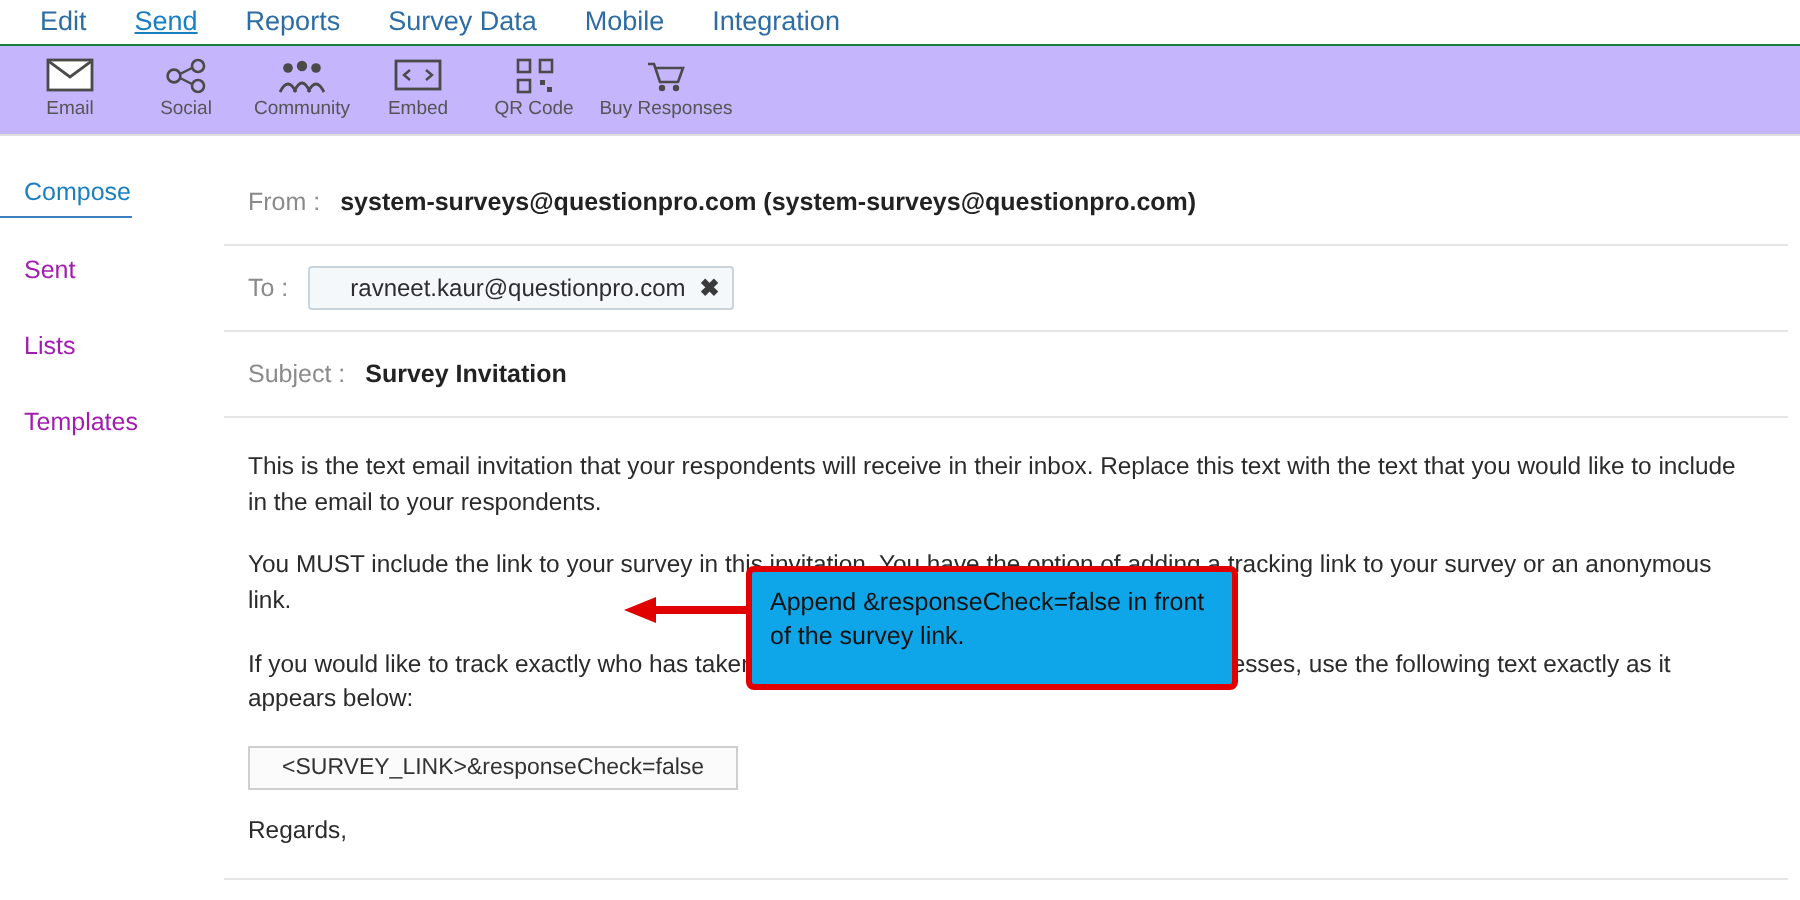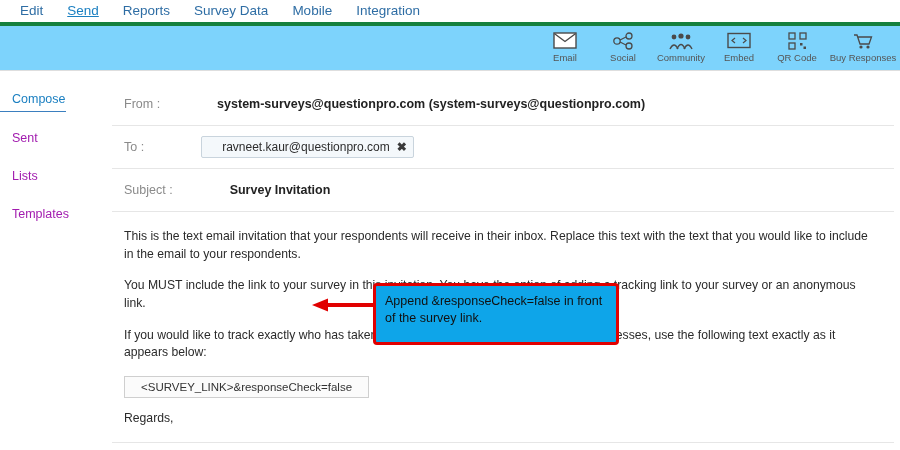--- a/index.html
+++ b/index.html
@@ -16,21 +16,21 @@
     overflow: hidden;
     position: relative;
   }
 
   
   .menubar {
     display: flex;
     align-items: center;
     height: 22px;
     padding: 0 0 0 8px;
-    border-bottom: 4px solid #15803d;
+    border-bottom: 1px solid #15803d;
     background: #ffffff;
   }
   .menu-item {
     font-size: 13.5px;
     color: #2e6da4;
     padding: 0 12px;
     line-height: 20px;
     white-space: nowrap;
     cursor: pointer;
   }
@@ -40,22 +40,21 @@
   }
 
   
   .toolbar {
     display: flex;
     align-items: flex-start;
     height: 42px;
     border-bottom: 1px solid #dedede;
     padding-left: 6px;
     padding-top: 2px;
-    background: #7dd3fc;
-    justify-content: flex-end;
+    background: #c4b5fd;
   }
   .tool {
     width: 58px;
     display: flex;
     flex-direction: column;
     align-items: center;
     cursor: pointer;
     padding-top: 3px;
   }
   .tool .glyph {
@@ -101,21 +100,20 @@
     padding-right: 6px;
     position: relative;
   }
 
   .field-row {
     border-bottom: 1px solid #e6e6e6;
     padding: 10px 0 10px 12px;
     display: flex;
     align-items: center;
     min-height: 22px;
-    gap: 47px;
   }
   .field-label {
     color: #8a8a8a;
     font-size: 12.5px;
     margin-right: 10px;
     white-space: nowrap;
   }
   .field-value {
     color: #222;
     font-size: 12.5px;

